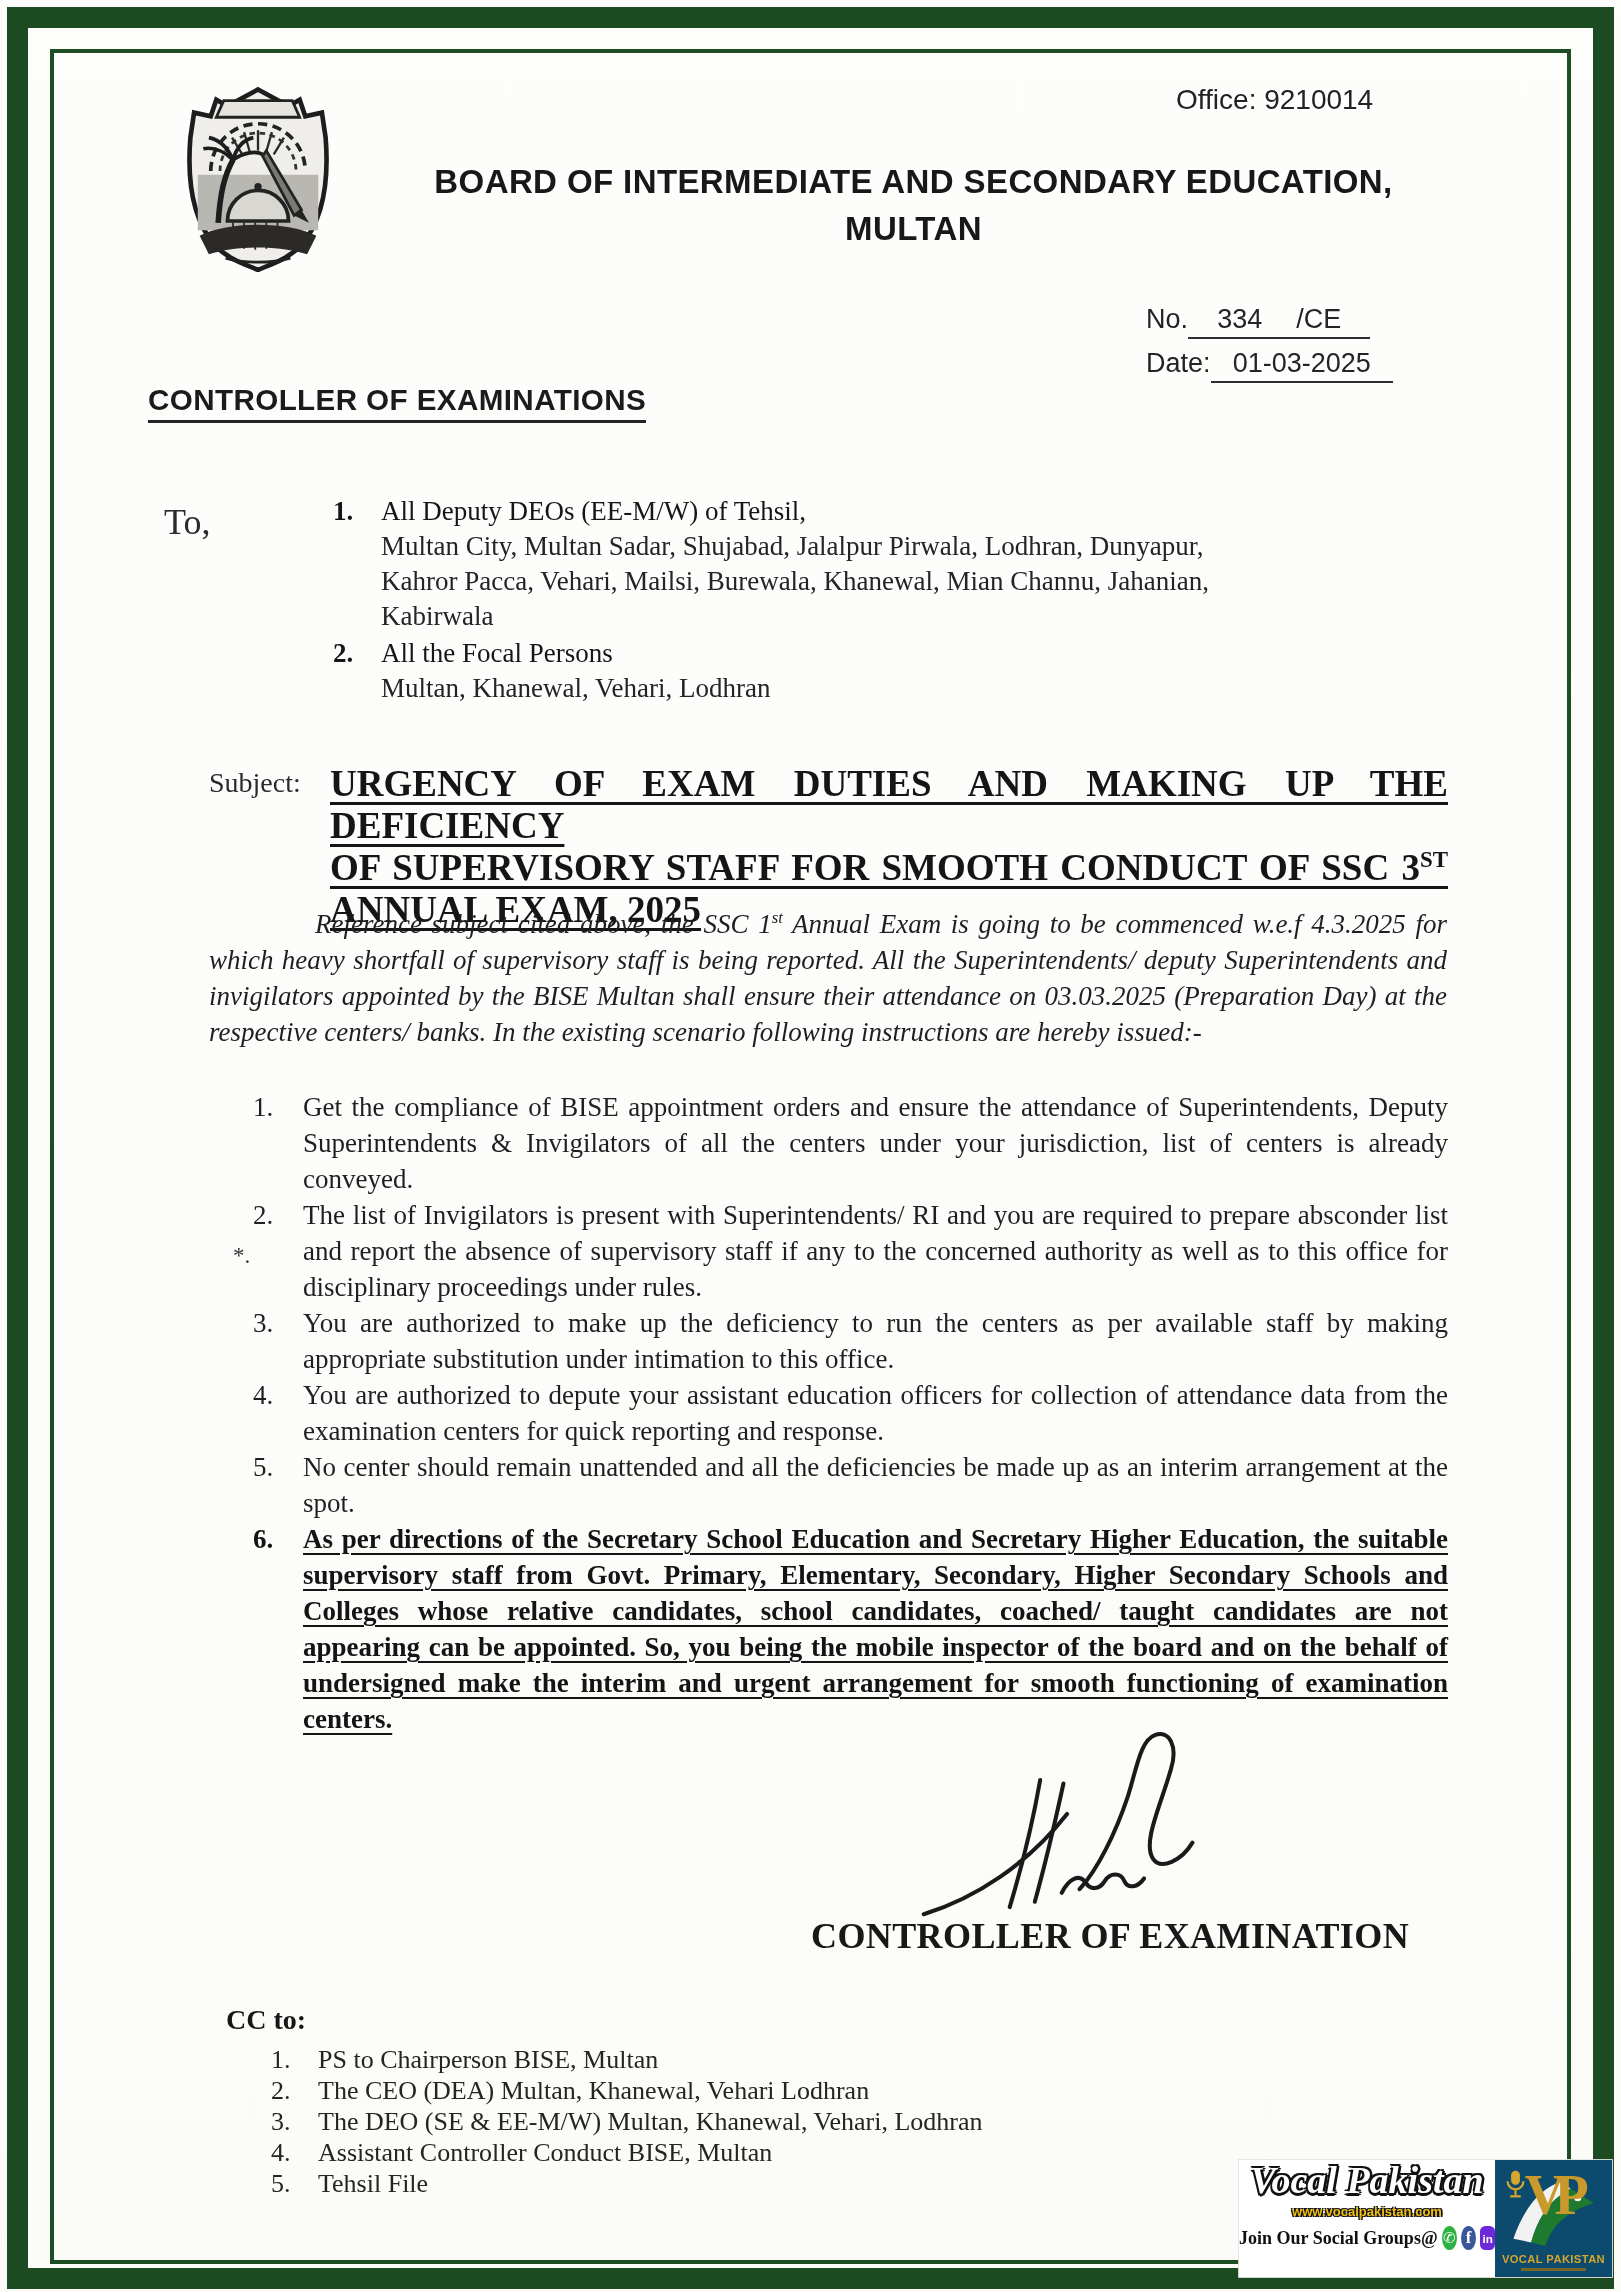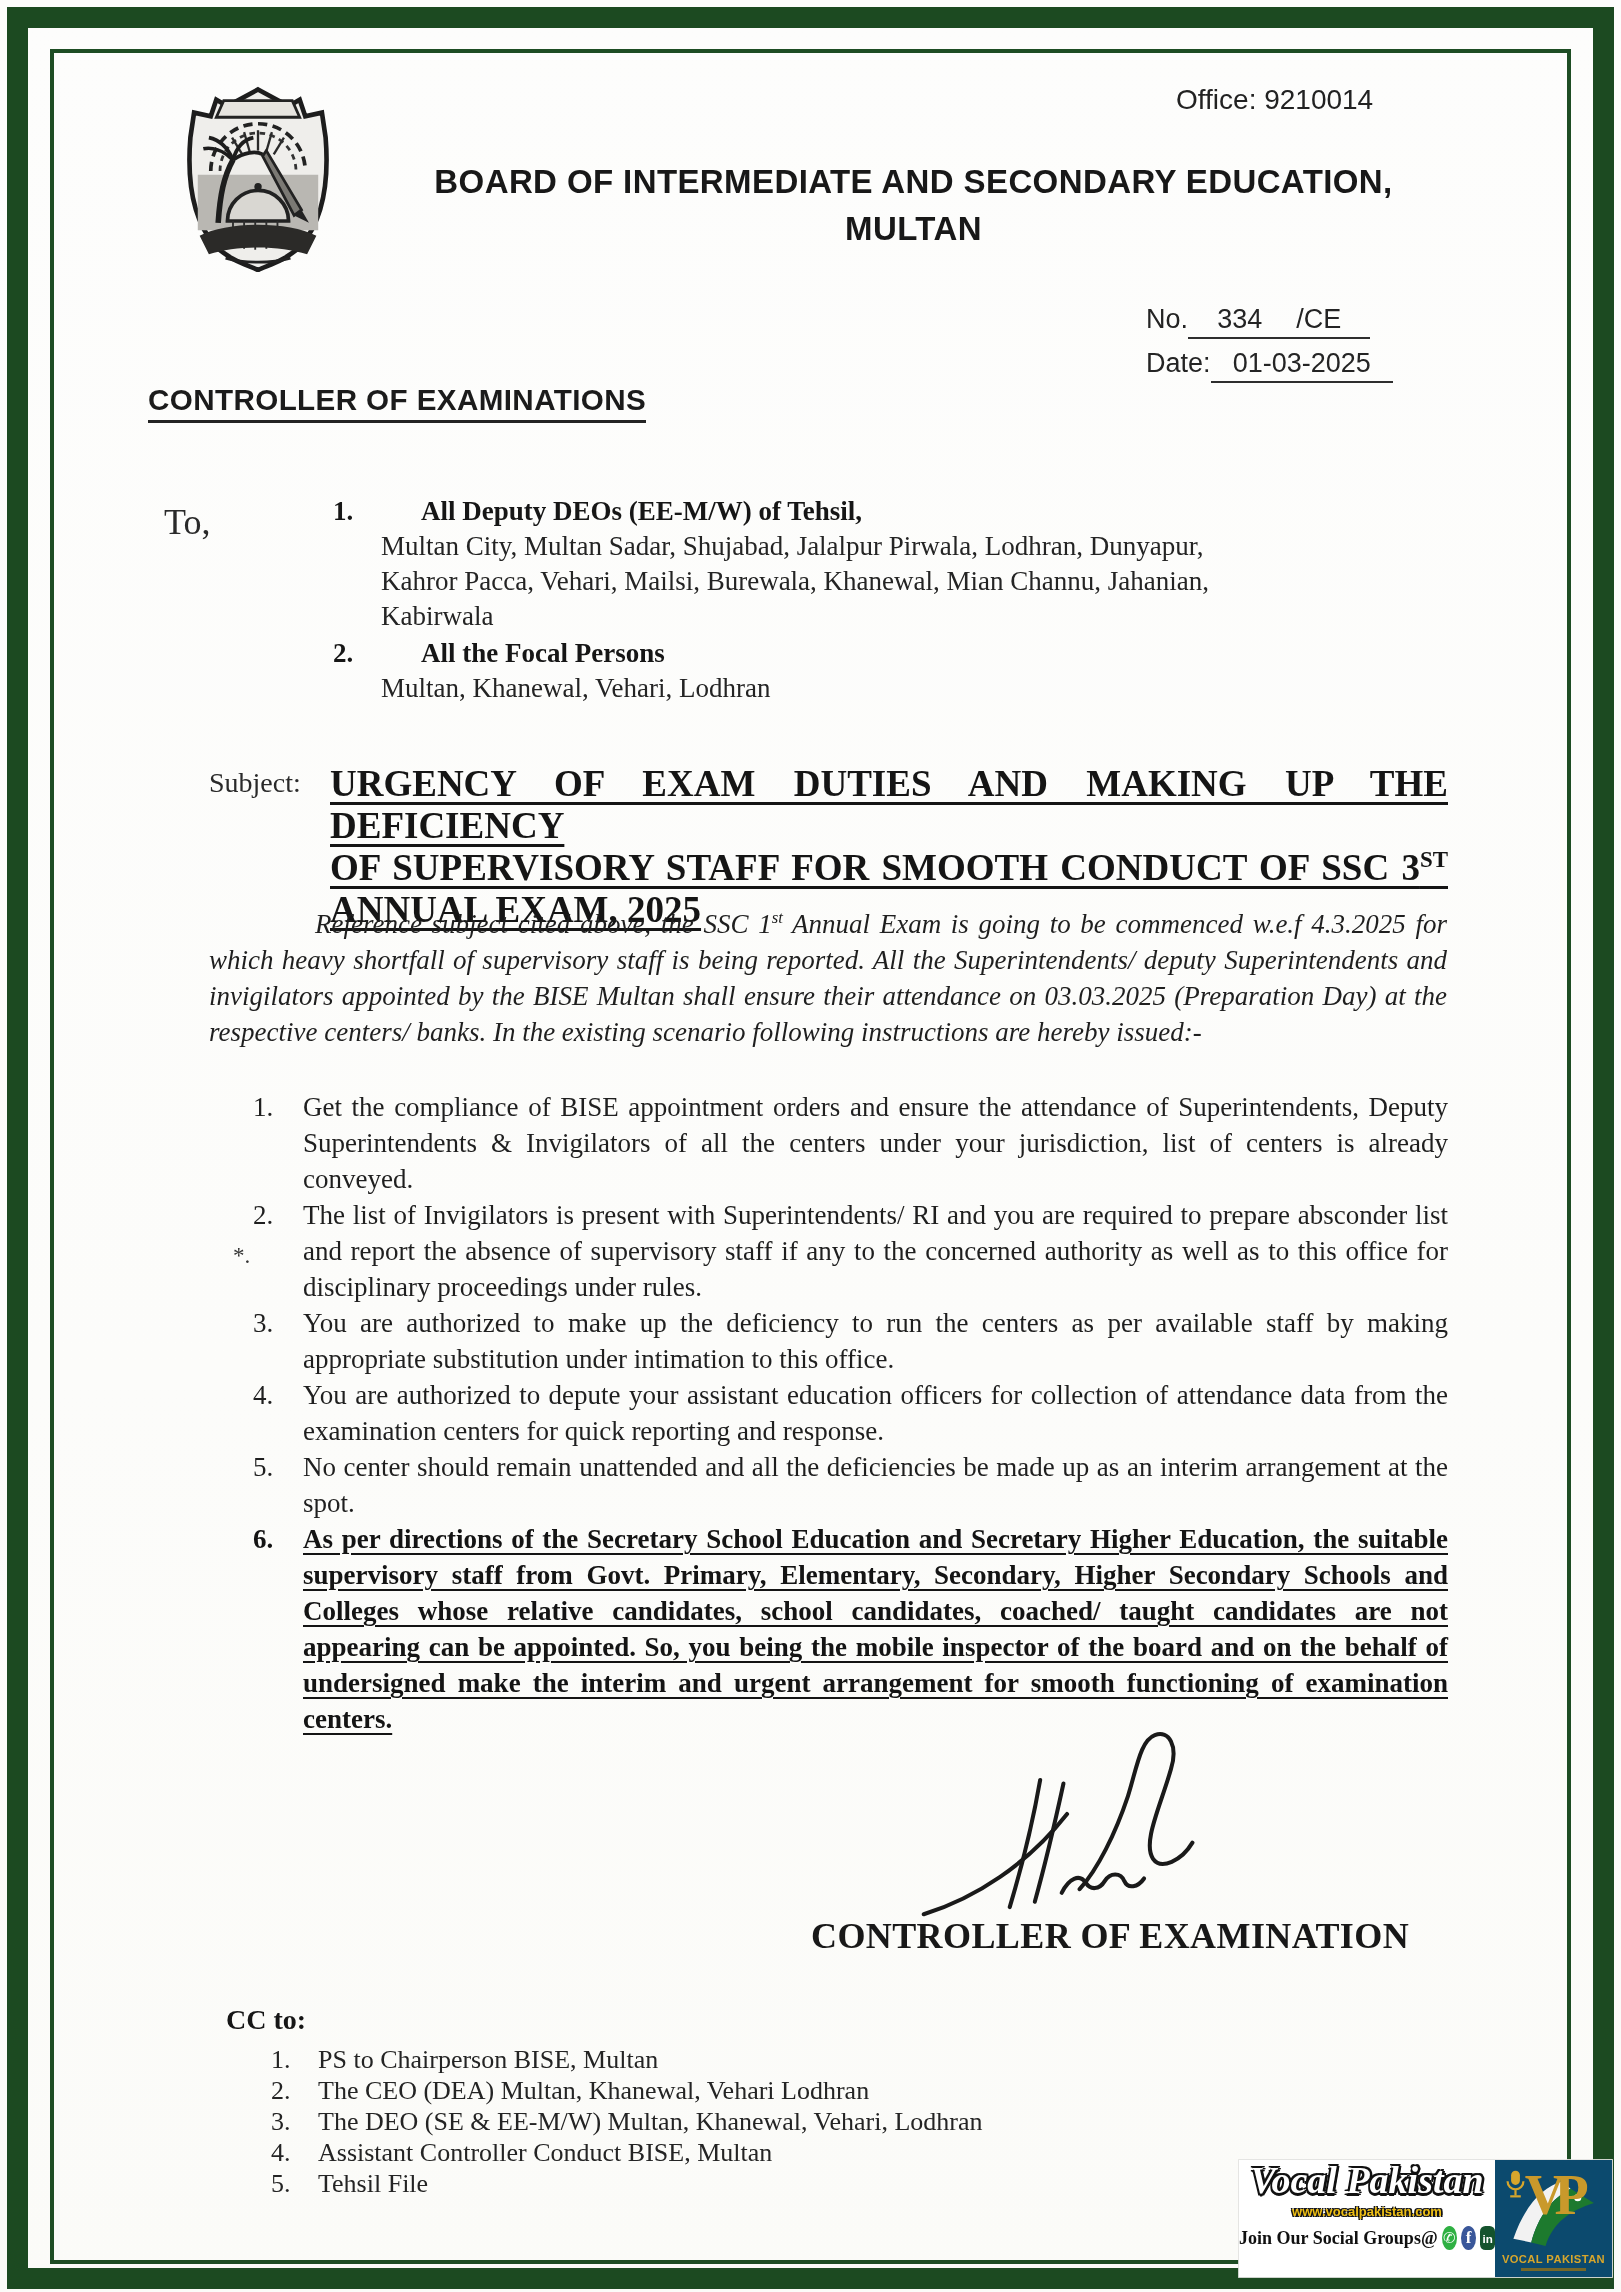--- a/index.html
+++ b/index.html
@@ -31,21 +31,21 @@
 
   .ctrl{position:absolute; left:148px; top:383px;
     font-family:"Liberation Sans", sans-serif; font-weight:bold; font-size:29.6px;
     color:#1b1b1b; border-bottom:3.6px solid #242424; padding-bottom:2.7px; letter-spacing:0.4px;}
 
   .to{position:absolute; left:164px; top:457px; font-size:36px; color:#2a2a2a;margin-top:44px;}
 
   .addr{position:absolute; left:333px; top:494px; width:1021px; font-size:27px; line-height:35px;}
   .addr-item{display:flex; margin-bottom:1.8px;}
   .addr-no{flex:none; width:48px; font-weight:bold; color:#161616;}
-  .addr-title{font-weight:bold; color:#161616;margin-left:40px;}
+  .addr-title{font-weight:normal; color:#161616;}
   .addr-line{color:#242424;}
 
   .subj-label{position:absolute; left:209px; top:767px; font-size:28px; color:#2a2a2a;}
   .subject{position:absolute; left:330px; top:763px; width:1118px; font-weight:bold;
     font-size:37px; line-height:42px; color:#151515;}
   .subj-line{text-align:justify; text-align-last:justify;}
   .subj-line.last{text-align-last:left;}
   .u{text-decoration:underline; text-decoration-thickness:2.7px; text-underline-offset:6.3px;}
   sup{font-size:.62em; vertical-align:super; line-height:0;}
 
@@ -80,21 +80,21 @@
     font-size:38px; line-height:39px; color:#ffffff; white-space:nowrap;
     text-shadow:-1.8px -1.8px 0 #111,1.8px -1.8px 0 #111,-1.8px 1.8px 0 #111,1.8px 1.8px 0 #111,0 2.7px 0 #111,2.7px 0 0 #111;}
   .site{font-weight:bold; font-size:13px; line-height:23px; color:#eebe13; white-space:nowrap;
     text-shadow:-1.3px -1.3px 0 #151515,1.3px -1.3px 0 #151515,-1.3px 1.3px 0 #151515,1.3px 1.3px 0 #151515;}
   .social{display:flex; align-items:center; justify-content:center; gap:4.5px; margin-top:3.6px;
     font-family:"Liberation Serif", serif; font-weight:bold; font-size:18px; color:#101010; white-space:nowrap;}
   .sicon{width:24px; height:24px; border-radius:50%; color:#fff; display:flex; align-items:center;
     justify-content:center; font-weight:bold; font-family:"DejaVu Sans", sans-serif;}
   .sicon.wa{background:#2fb043; font-size:15px;}
   .sicon.fb{background:#3a579a; font-family:"Liberation Serif", serif; font-size:17px;}
-  .sicon.li{background:#14532d; border-radius:5.4px; font-size:11.6px; font-family:"Liberation Sans", sans-serif;}
+  .sicon.li{background:#6d28d9; border-radius:5.4px; font-size:11.6px; font-family:"Liberation Sans", sans-serif;}
   .footer-logo{flex:none; width:117px; background:#0c4a6e; position:relative; overflow:hidden;}
   .vp{position:absolute; top:7.2px; left:50%; transform:translateX(-54%); font-size:56px; line-height:56px;
     font-weight:bold; color:#c9992b; font-family:"Liberation Serif", serif; letter-spacing:-10.7px;}
   .logo-name{position:absolute; bottom:11.6px; width:100%; text-align:center; color:#d7a62c;
     font-weight:bold; font-size:11.2px; letter-spacing:0.4px; font-family:"Liberation Sans", sans-serif;}
   .logo-tag{position:absolute; bottom:6.3px; left:22%; width:56%; height:2.7px; background:#8a6d1d; opacity:.85;}
   .mic{position:absolute; top:9px; left:9px;}
   .ribbon{position:absolute; top:16px; left:12.5px;}
 </style>
 </head>

